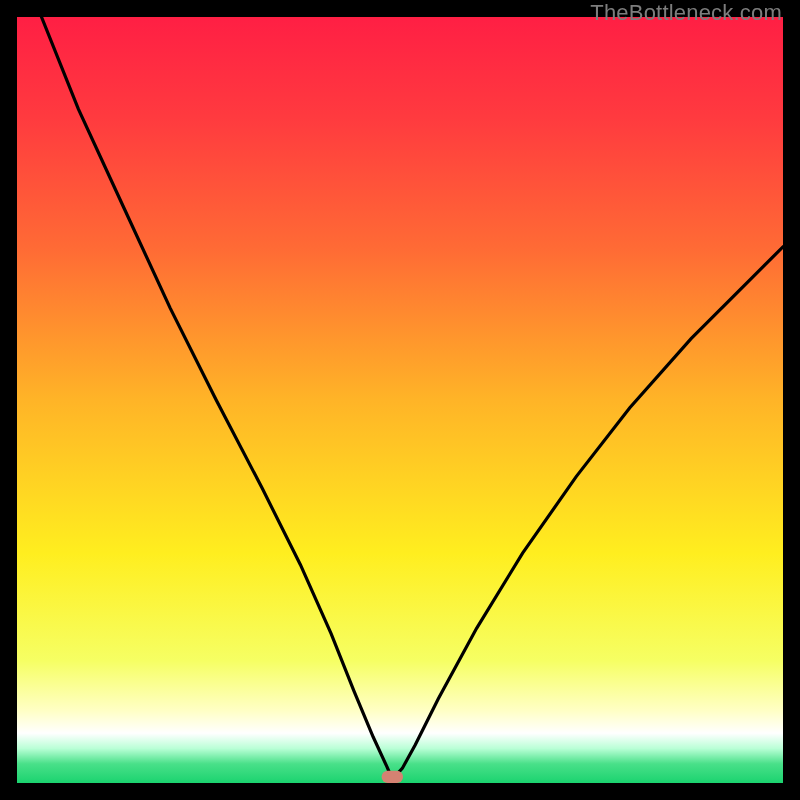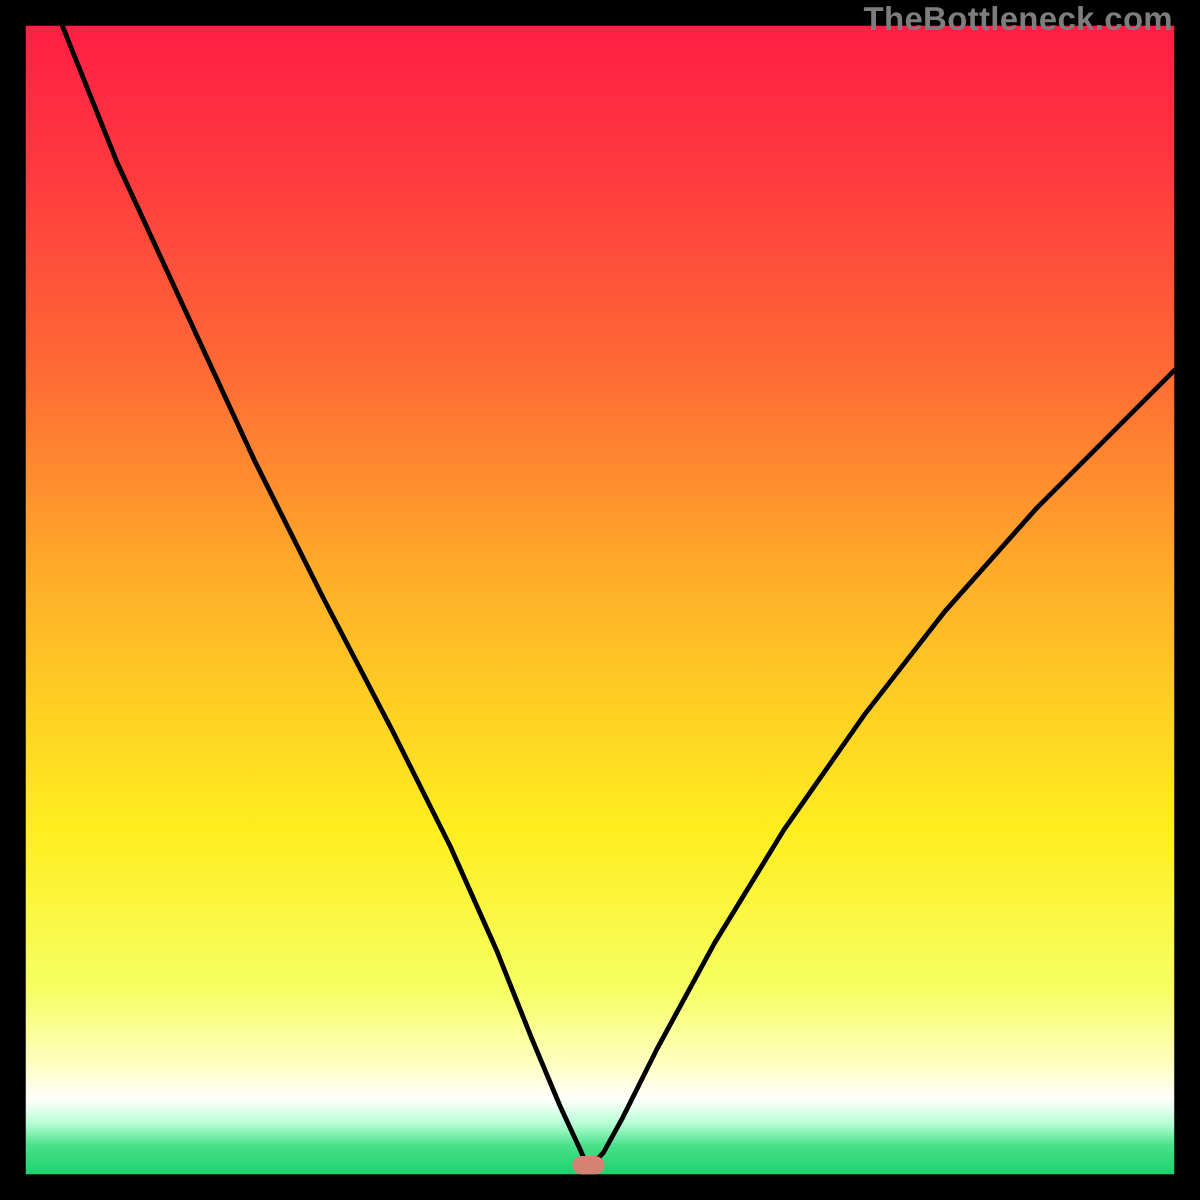--- a/index.html
+++ b/index.html
@@ -25,21 +25,21 @@
     top: 0;
     width: 766px;
     height: 766px;
   }
   .watermark {
     position: absolute;
     top: 0px;
     right: 18px;
     color: #7d7d7d;
     font-size: 22px;
-    font-weight: 700;
+    font-weight: 400;
     letter-spacing: 0.2px;
   }
 </style>
 </head>
 <body>
 
 <div class="frame">
   <svg class="plot" viewBox="0 0 766 766" preserveAspectRatio="none">
     <defs>
       <linearGradient id="bg-grad" x1="0" y1="0" x2="0" y2="1">

